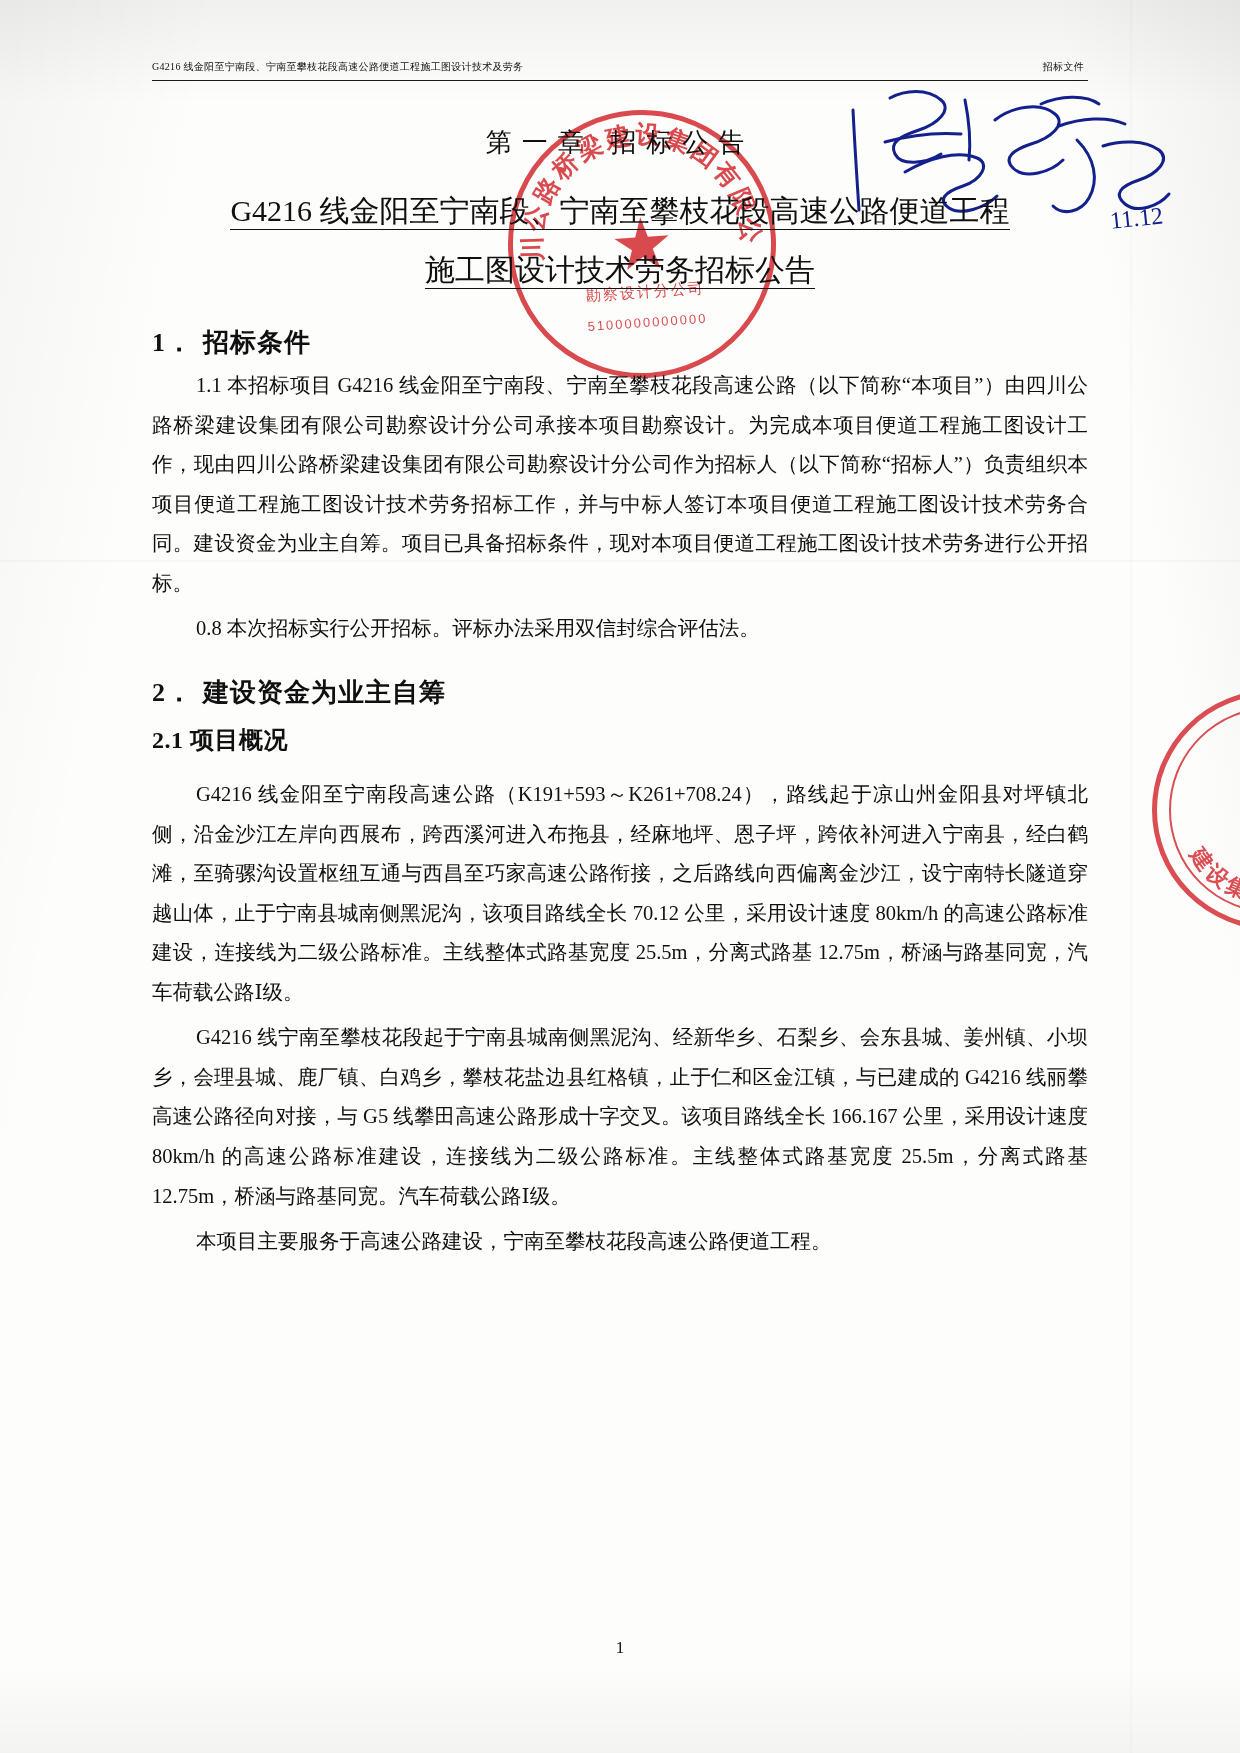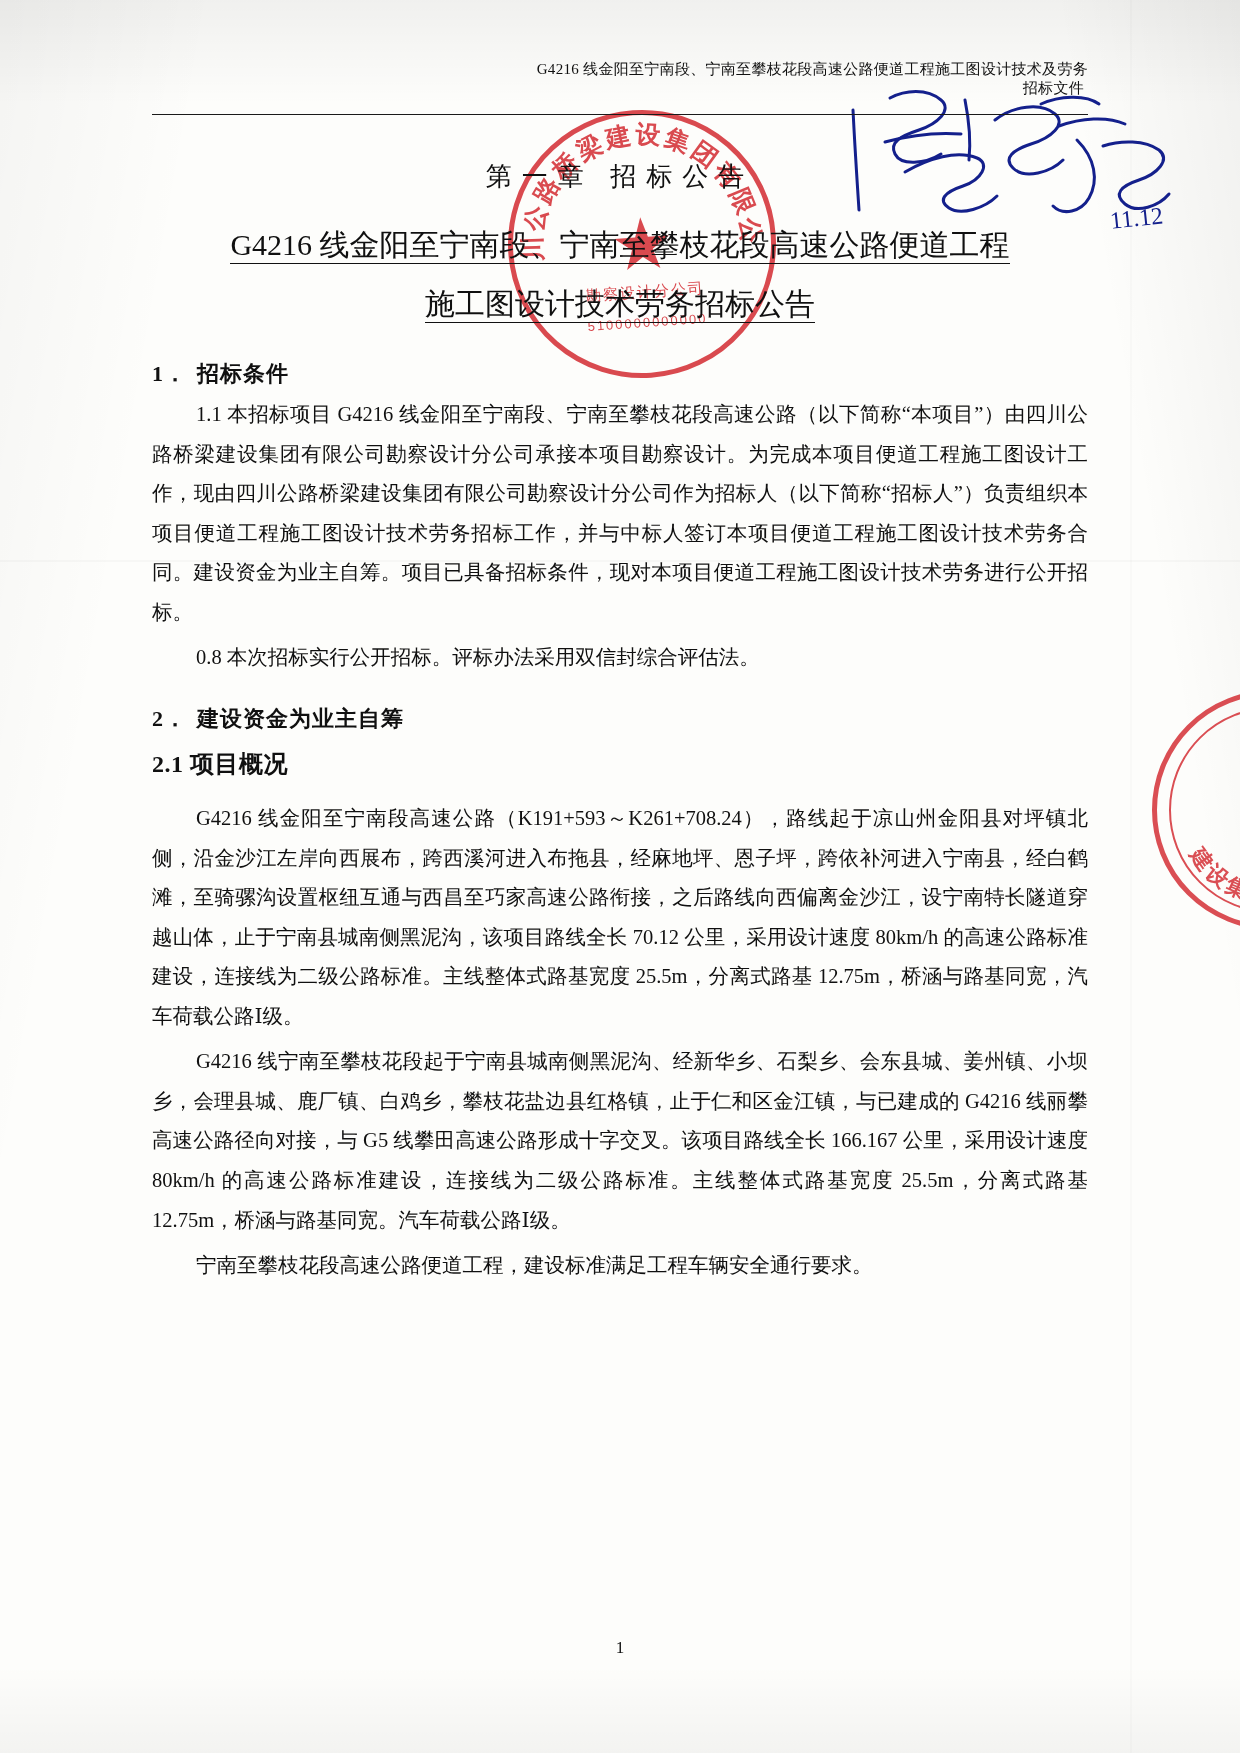--- a/index.html
+++ b/index.html
@@ -36,25 +36,24 @@
     position: absolute;
     left: 152px;
     top: 60px;
     width: 936px;
   }
   
   .header {
     display: flex;
     align-items: flex-end;
     justify-content: space-between;
-    font-size: 15px;
+    font-size: 10px;
     letter-spacing: 0.3px;
-    padding-bottom: 16px;
+    padding-bottom: 6px;
     border-bottom: 1.4px solid #1a1a1a;
-    flex-direction: column;
   }
   .header-left { white-space: nowrap; }
   .header-right { white-space: nowrap; padding-right: 4px; }
 
   .chapter-title {
     text-align: center;
     font-size: 26px;
     font-weight: normal;
     letter-spacing: 10px;
     margin-top: 44px;
@@ -65,21 +64,21 @@
     line-height: 1.95;
     margin-top: 22px;
     font-weight: 500;
   }
   .doc-title .u {
     text-decoration: none;
     border-bottom: 1.6px solid #111;
     padding-bottom: 2px;
   }
   h2.sec {
-    font-size: 22px;
+    font-size: 26px;
     font-weight: bold;
     margin: 26px 0 4px 0;
     letter-spacing: 1px;
   }
   h2.sec .num { margin-right: 10px; }
   h3.subsec {
     font-size: 24px;
     font-weight: bold;
     margin: 14px 0 19px 0;
     letter-spacing: 0.5px;
@@ -265,17 +264,17 @@
     <p class="body">0.8  本次招标实行公开招标。评标办法采用双信封综合评估法。</p>
 
     <h2 class="sec">
       <span class="num">2．</span><span>建设资金为业主自筹</span>
     </h2>
 
     <h3 class="subsec">2.1 项目概况</h3>
 
     <p class="body">G4216 线金阳至宁南段高速公路（K191+593～K261+708.24），路线起于凉山州金阳县对坪镇北侧，沿金沙江左岸向西展布，跨西溪河进入布拖县，经麻地坪、恩子坪，跨依补河进入宁南县，经白鹤滩，至骑骡沟设置枢纽互通与西昌至巧家高速公路衔接，之后路线向西偏离金沙江，设宁南特长隧道穿越山体，止于宁南县城南侧黑泥沟，该项目路线全长 70.12 公里，采用设计速度 80km/h 的高速公路标准建设，连接线为二级公路标准。主线整体式路基宽度 25.5m，分离式路基 12.75m，桥涵与路基同宽，汽车荷载公路Ⅰ级。</p>
     <p class="body">G4216 线宁南至攀枝花段起于宁南县城南侧黑泥沟、经新华乡、石梨乡、会东县城、姜州镇、小坝乡，会理县城、鹿厂镇、白鸡乡，攀枝花盐边县红格镇，止于仁和区金江镇，与已建成的 G4216 线丽攀高速公路径向对接，与 G5 线攀田高速公路形成十字交叉。该项目路线全长 166.167 公里，采用设计速度 80km/h 的高速公路标准建设，连接线为二级公路标准。主线整体式路基宽度 25.5m，分离式路基 12.75m，桥涵与路基同宽。汽车荷载公路Ⅰ级。</p>
-    <p class="body">宁南至攀枝花段高速公路便道工程，建设标准满足工程车辆安全通行要求。</p>
+    <p class="body">本项目主要服务于高速公路建设，宁南至攀枝花段高速公路便道工程。</p>
   </div>
 
   <div class="pagenum">1</div>
 </div>
 
 </body></html>

